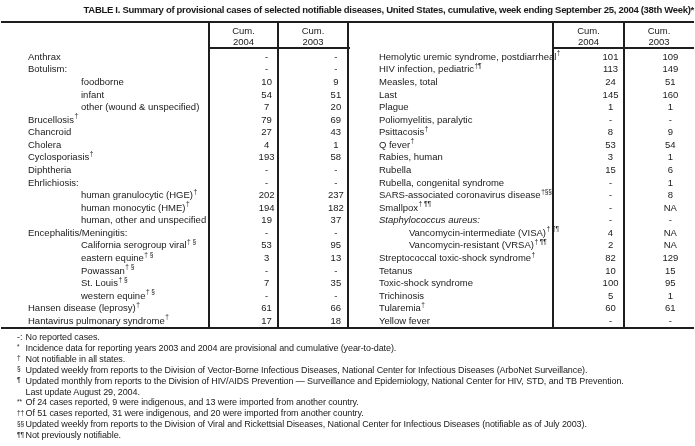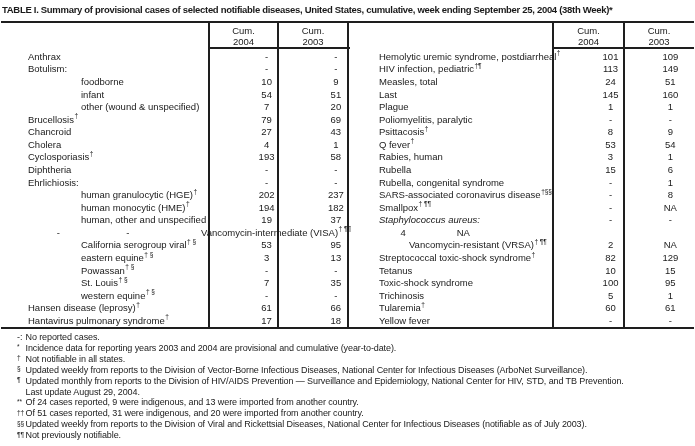--- a/index.html
+++ b/index.html
@@ -9,20 +9,21 @@
     width: 695px; height: 446px;
     background: #ffffff;
     color: #1a1a1a;
     font-family: "Liberation Sans", sans-serif;
     overflow: hidden;
   }
   .title {
     position: absolute; top: 4px; left: 2px; width: 692px;
     font-size: 9.5px; font-weight: bold; letter-spacing: -0.3px;
     white-space: nowrap;
+    text-align: right;
   }
   .rule { position: absolute; background: #1e1e1e; }
   .rule-top    { left: 1px; width: 693px; top: 21px; height: 2px; }
   .rule-bottom { left: 1px; width: 693px; top: 327px; height: 2.4px; }
   .hdr-underline-left  { left: 209px; width: 140.8px; top: 46.8px; height: 2px; }
   .hdr-underline-right { left: 553px; width: 141px;   top: 46.8px; height: 2px; }
   .vline { top: 21px; height: 308.4px; width: 1.8px; }
   .v1 { left: 208px; } .v2 { left: 277.2px; } .v3 { left: 347.2px; }
   .v4 { left: 552.2px; } .v5 { left: 623.2px; }
   .hdr {
@@ -441,20 +442,24 @@
         <div class="c-rv1">
           <span>-</span>
           <sup></sup>
         </div>
         <div class="c-rv2">
           <span>-</span>
           <sup></sup>
         </div>
       </div>
       <div class="row">
+        <div class="c-ll">
+          <span>Encephalitis/Meningitis:</span>
+          <sup></sup>
+        </div>
         <div class="c-lv1">
           <span>-</span>
           <sup></sup>
         </div>
         <div class="c-lv2">
           <span>-</span>
           <sup></sup>
         </div>
         <div class="c-rl ind-r">
           <span>Vancomycin-intermediate (VISA)</span>

